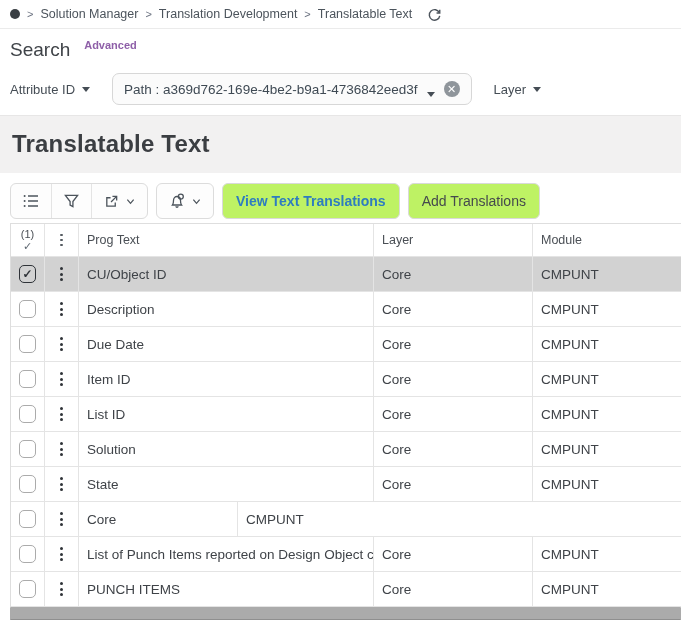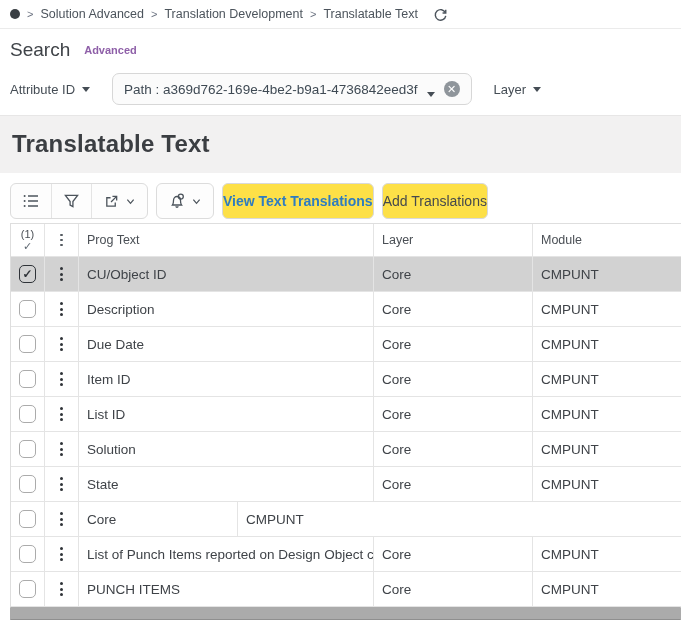--- a/index.html
+++ b/index.html
@@ -8,21 +8,21 @@
 
   
   .crumbbar { height:29px; display:flex; align-items:center; gap:7px;
     padding:0 10px; border-bottom:1px solid #ebebeb; font-size:12.5px; color:#4c545c; }
   .homedot { width:10px; height:10px; border-radius:50%; background:#3a3f44; flex:0 0 auto; }
   .crumb-sep { color:#6b7280; font-size:11px; }
   .crumb { white-space:nowrap; }
   .refresh { margin-left:8px; display:flex; align-items:center; cursor:pointer; }
 
   
-  .searchrow { display:flex; align-items:center; gap:14px; padding:10px 10px 4px 10px; }
+  .searchrow { display:flex; align-items:flex-start; gap:14px; padding:10px 10px 4px 10px; }
   .search-title { font-size:19px; color:#3f4348; font-weight:400; }
   .advanced { font-size:11px; font-weight:700; color:#8e5fa8; cursor:pointer; }
 
   
   .filterbar { display:flex; align-items:center; padding:8px 0 10px 10px; gap:22px;
     white-space:nowrap; width:556px; overflow:hidden; }
   .f-label { display:flex; align-items:center; gap:7px; font-size:13px; color:#454d55; cursor:pointer; flex:0 0 auto; }
   .caret { width:0; height:0; border-left:4.5px solid transparent; border-right:4.5px solid transparent;
     border-top:5px solid #454d55; display:inline-block; }
   .chip { display:flex; align-items:flex-end; gap:9px; border:1px solid #d7d7d7; border-radius:7px;
@@ -35,22 +35,22 @@
   .titleband h1 { font-size:24px; font-weight:700; color:#3b3e42; letter-spacing:0.2px; }
 
   
   .content { padding:10px 0 0 10px; }
   .toolbar { display:flex; align-items:center; gap:8px; margin-bottom:4px; }
   .btngroup { display:flex; align-items:stretch; border:1px solid #dcdcdc; border-radius:6px;
     background:#fdfdfd; height:36px; overflow:hidden; }
   .seg { display:flex; align-items:center; gap:7px; padding:0 12px; cursor:pointer; }
   .seg + .seg { border-left:1px solid #e4e4e4; }
   .chev { width:9px; height:9px; display:inline-block; }
-  .btn { height:36px; border:1px solid #d9d9d9; border-radius:6px; background:#fde047;
-    padding:0 0; font-size:14px; font-family:inherit; cursor:pointer; }
+  .btn { height:36px; border:1px solid #d9d9d9; border-radius:6px; background:#bef264;
+    padding:0 13px; font-size:14px; font-family:inherit; cursor:pointer; }
   .btn-blue { color:#2e7cc0; font-weight:600; }
   .btn-plain { color:#45494d; font-weight:400; }
 
   
   .tablewrap { width:671px; overflow:hidden; }
   .tbl { width:800px; border-top:1px solid #dedede; border-left:1px solid #dedede; font-size:13.5px; }
   .trow { display:flex; align-items:stretch; height:35px; border-bottom:1px solid #e4e4e4; background:#fff; }
   .trow.selected { background:#d2d2d2; }
   .thead { height:33px; font-size:12.5px; color:#4a4f55; }
   .cell { display:flex; align-items:center; padding:0 8px; border-right:1px solid #e4e4e4;
@@ -75,21 +75,21 @@
     background:#ababab; border-bottom:1px solid #8f8f8f; border-radius:1px; cursor:grab; }
 
   svg { display:block; }
 </style>
 </head>
 <body>
 
 <div class="crumbbar">
   <span class="homedot"></span>
   <span class="crumb-sep">&gt;</span>
-  <span class="crumb">Solution Advanced</span>
+  <span class="crumb">Solution Manager</span>
   <span class="crumb-sep">&gt;</span>
   <span class="crumb">Translation Development</span>
   <span class="crumb-sep">&gt;</span>
   <span class="crumb">Translatable Text</span>
   <span class="refresh">
     <svg width="15" height="15" viewBox="0 0 16 16" fill="none" stroke="#4c545c" stroke-width="1.5">
       <path d="M13.2 6.2 A5.6 5.6 0 1 0 13.6 9.4"></path>
       <polyline points="13.6,3 13.6,6.4 10.2,6.4" fill="none"></polyline>
     </svg>
   </span>

